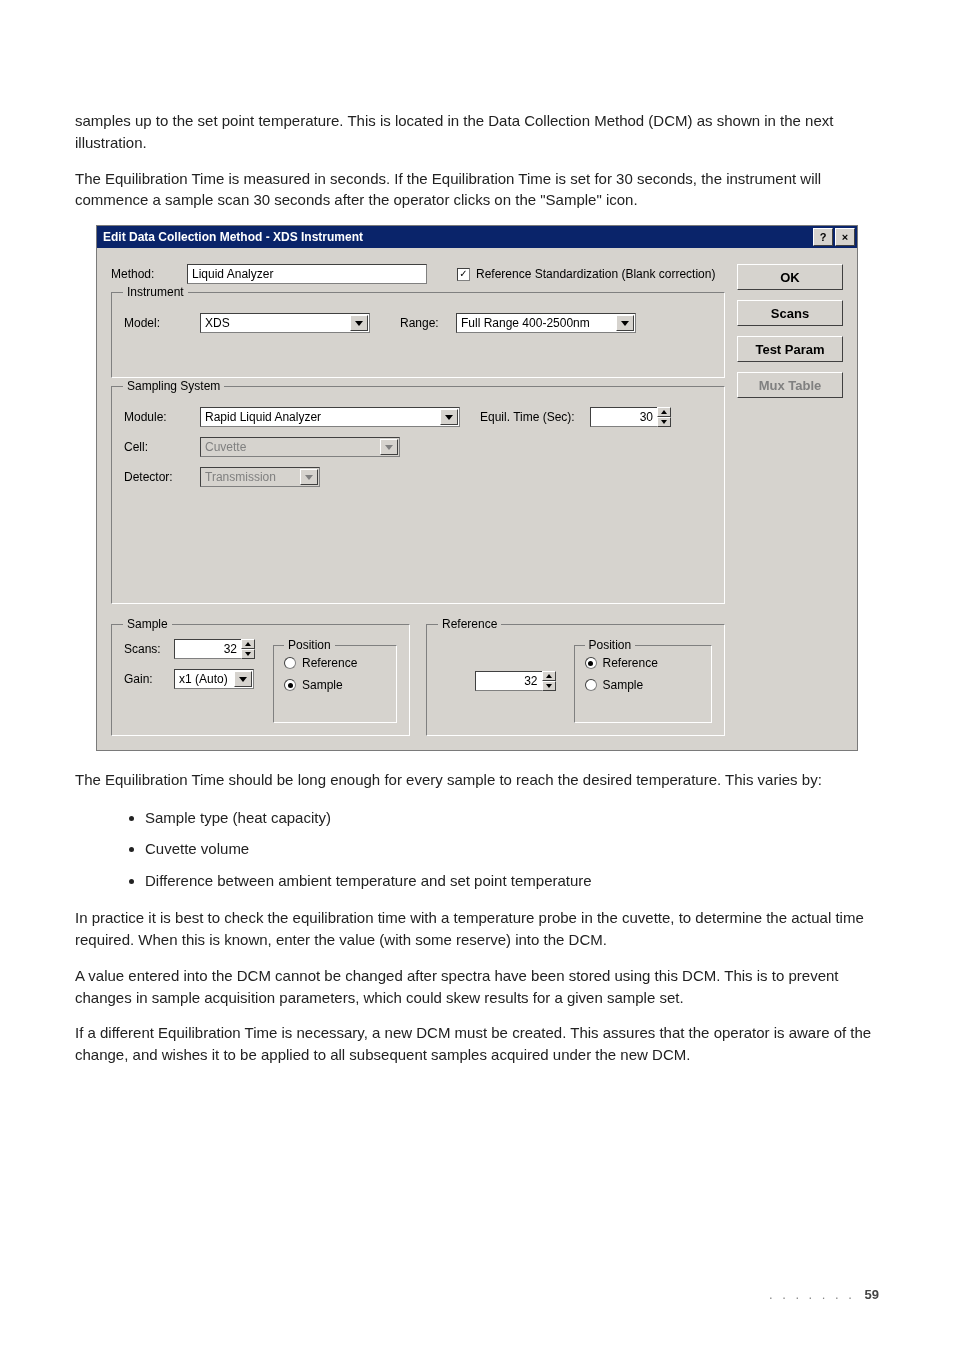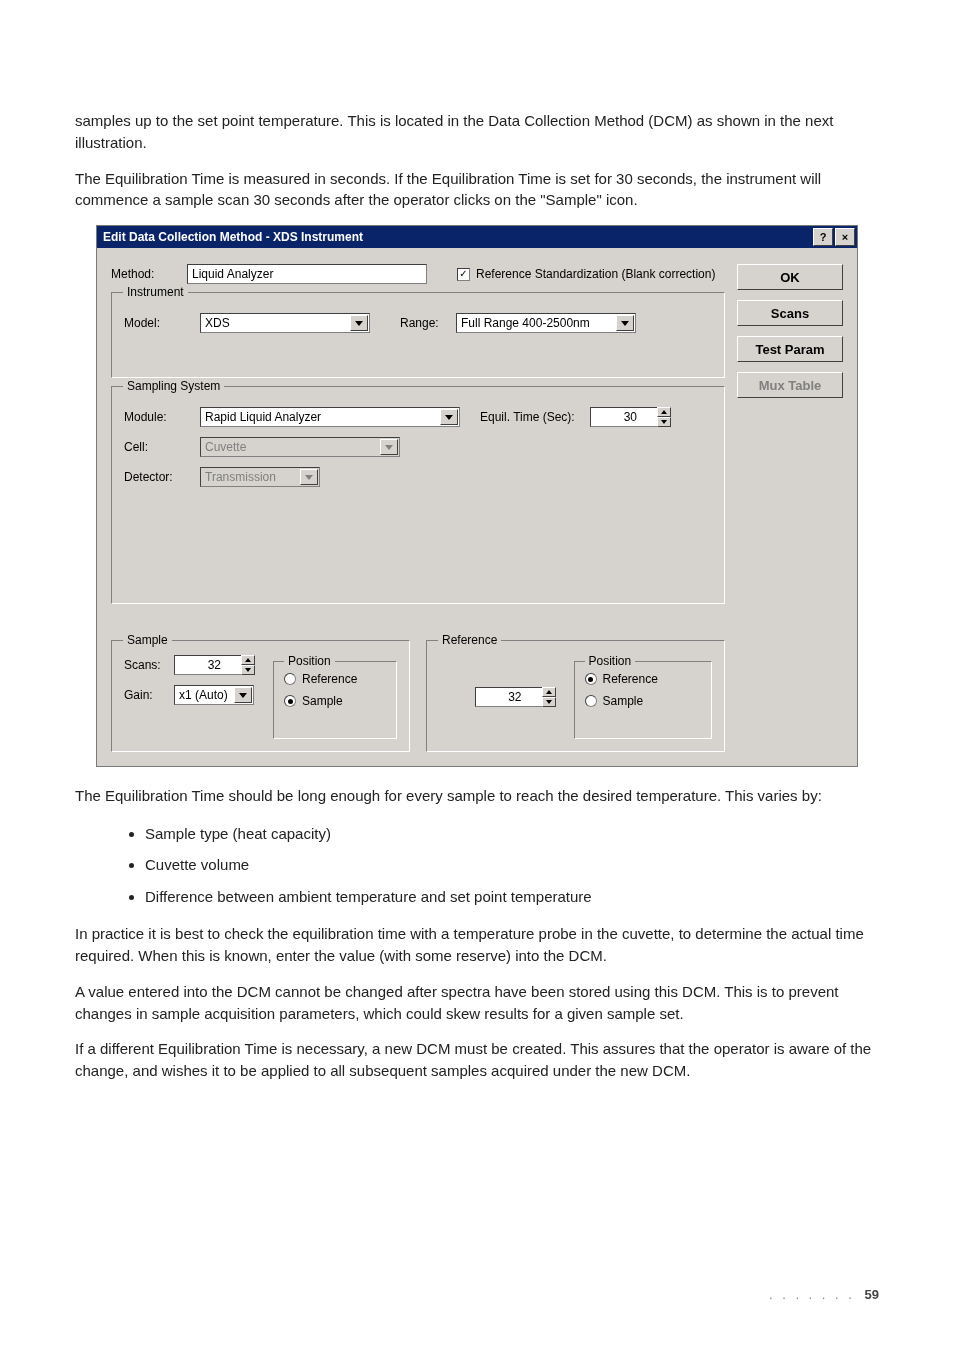--- a/index.html
+++ b/index.html
@@ -178,21 +178,21 @@
     align-items: stretch;
     height: 20px;
   }
   .spinner .val {
     width: 68px;
     background: #fff;
     border: 1px solid #808080;
     border-top-color: #404040;
     border-left-color: #404040;
     text-align: right;
-    padding: 2px 20px;
+    padding: 2px 4px;
     box-sizing: border-box;
     font-size: 12px;
   }
   .spinner .spin-btns {
     display: flex;
     flex-direction: column;
     width: 14px;
     margin-left: -1px;
   }
   .spin-btns div {
@@ -328,21 +328,21 @@
             <div class="row">
               <span class="lbl">Detector:</span>
               <span class="combo disabled" style="width:120px;">
                 <span>Transmission</span>
                 <span class="dd-btn"></span>
               </span>
             </div>
           </div>
         </div>
 
-        <div class="bottom-panels" style="margin-top:28px;">
+        <div class="bottom-panels" style="margin-top:12px;">
 
           <div class="groupbox" style="flex:1;">
             <span class="legend">Sample</span>
             <div style="display:flex; gap:18px;">
               <div style="display:flex; flex-direction:column; gap:10px;">
                 <div class="row">
                   <span style="width:50px;">Scans:</span>
                   <div class="spinner">
                     <div class="val">32</div>
                     <div class="spin-btns">

